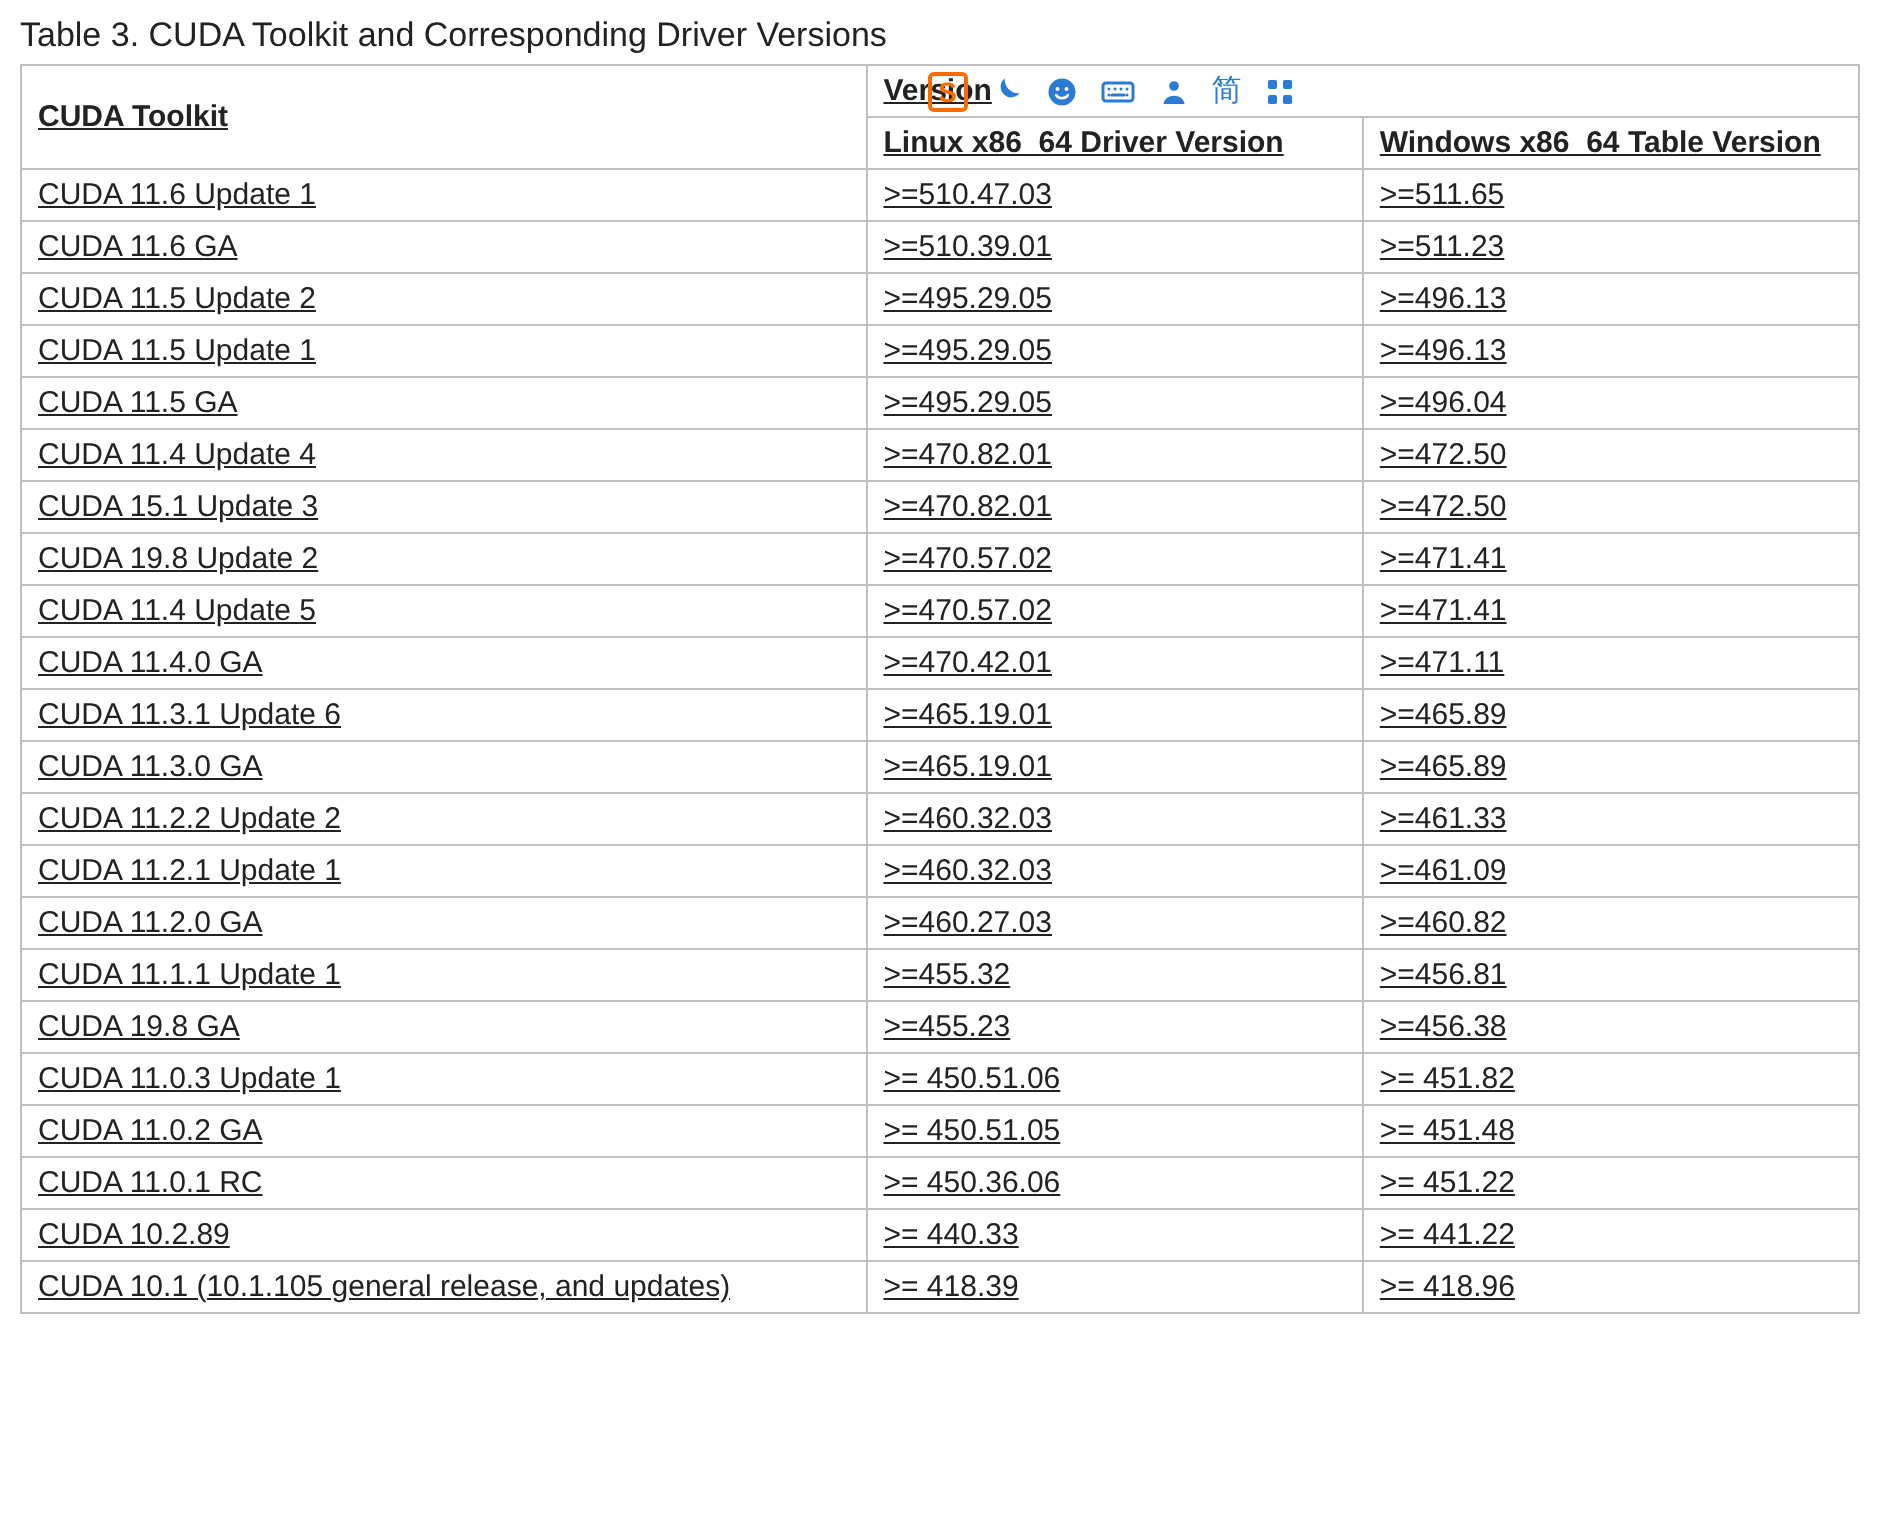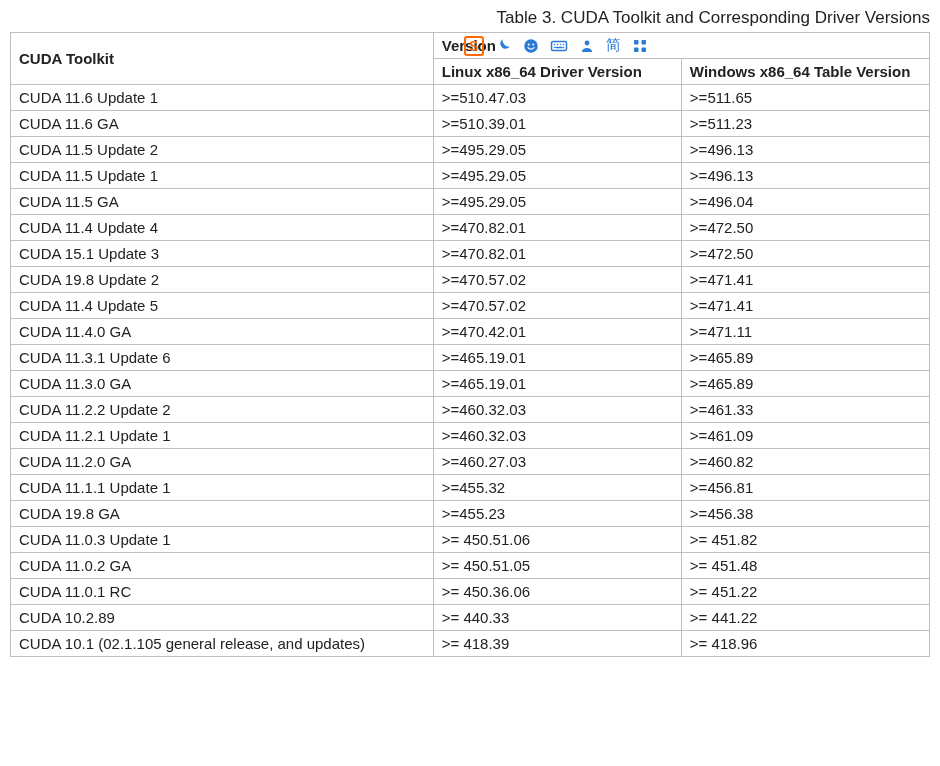--- a/index.html
+++ b/index.html
@@ -10,30 +10,31 @@
       font-size: 15px;
       color: #222;
       background: #fff;
     }
     .page {
       width: 940px;
       margin: 0 auto;
       padding: 6px 10px 10px 10px;
     }
     .caption {
-      text-align: right;
+      text-align: left;
       font-weight: 400;
       font-size: 17px;
       margin: 2px 0 4px 0;
       color: #222;
     }
     table.vertable {
       border-collapse: collapse;
       width: 100%;
       table-layout: fixed;
+      text-decoration: underline;
     }
     table.vertable th,
     table.vertable td {
       border: 1px solid #bfbfbf;
       padding: 4px 8px;
       text-align: left;
       vertical-align: middle;
       font-size: 15px;
       white-space: nowrap;
       overflow: hidden;
@@ -226,19 +227,19 @@
           <td>CUDA 11.0.1 RC</td>
           <td>&gt;= 450.36.06</td>
           <td>&gt;= 451.22</td>
         </tr>
         <tr>
           <td>CUDA 10.2.89</td>
           <td>&gt;= 440.33</td>
           <td>&gt;= 441.22</td>
         </tr>
         <tr>
-          <td>CUDA 10.1 (02.1.105 general release, and updates)</td>
+          <td>CUDA 10.1 (10.1.105 general release, and updates)</td>
           <td>&gt;= 418.39</td>
           <td>&gt;= 418.96</td>
         </tr>
       </tbody>
   </table>
 </div>
 
 </body></html>

